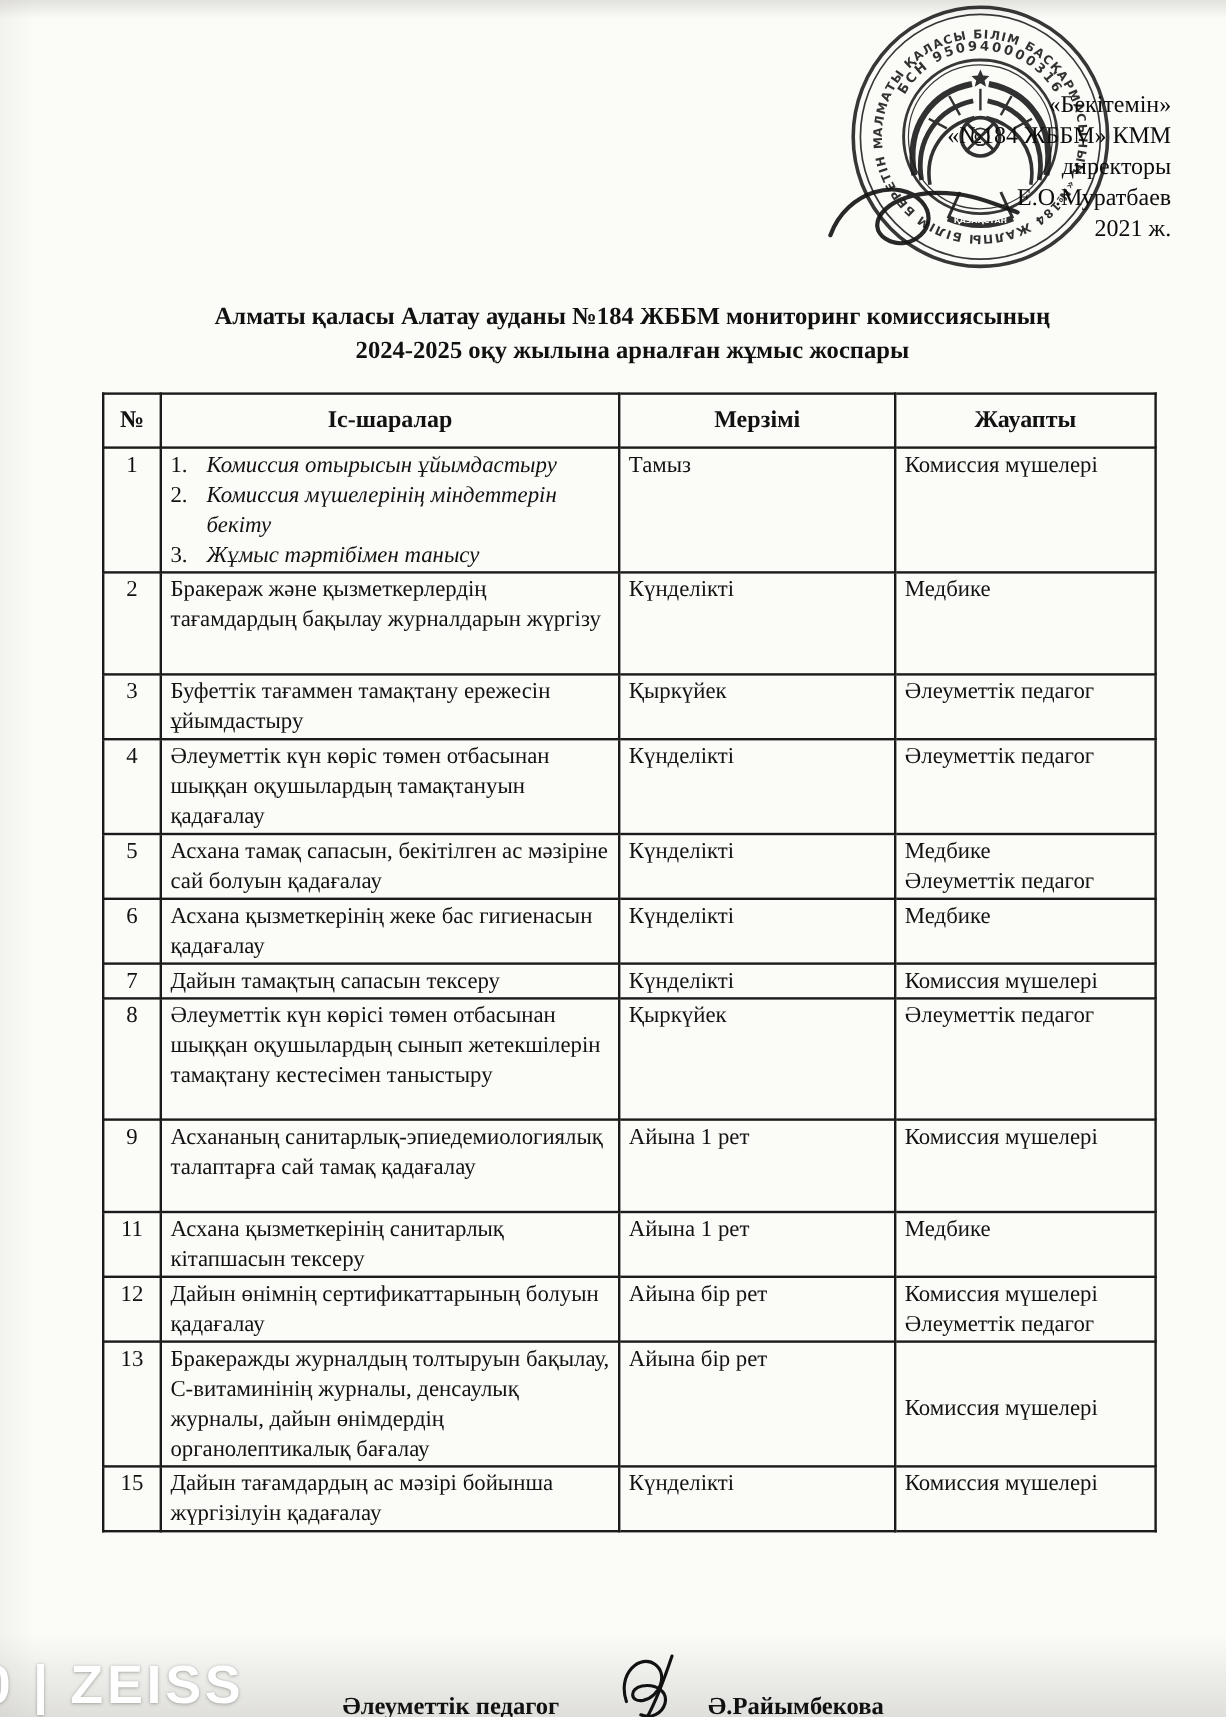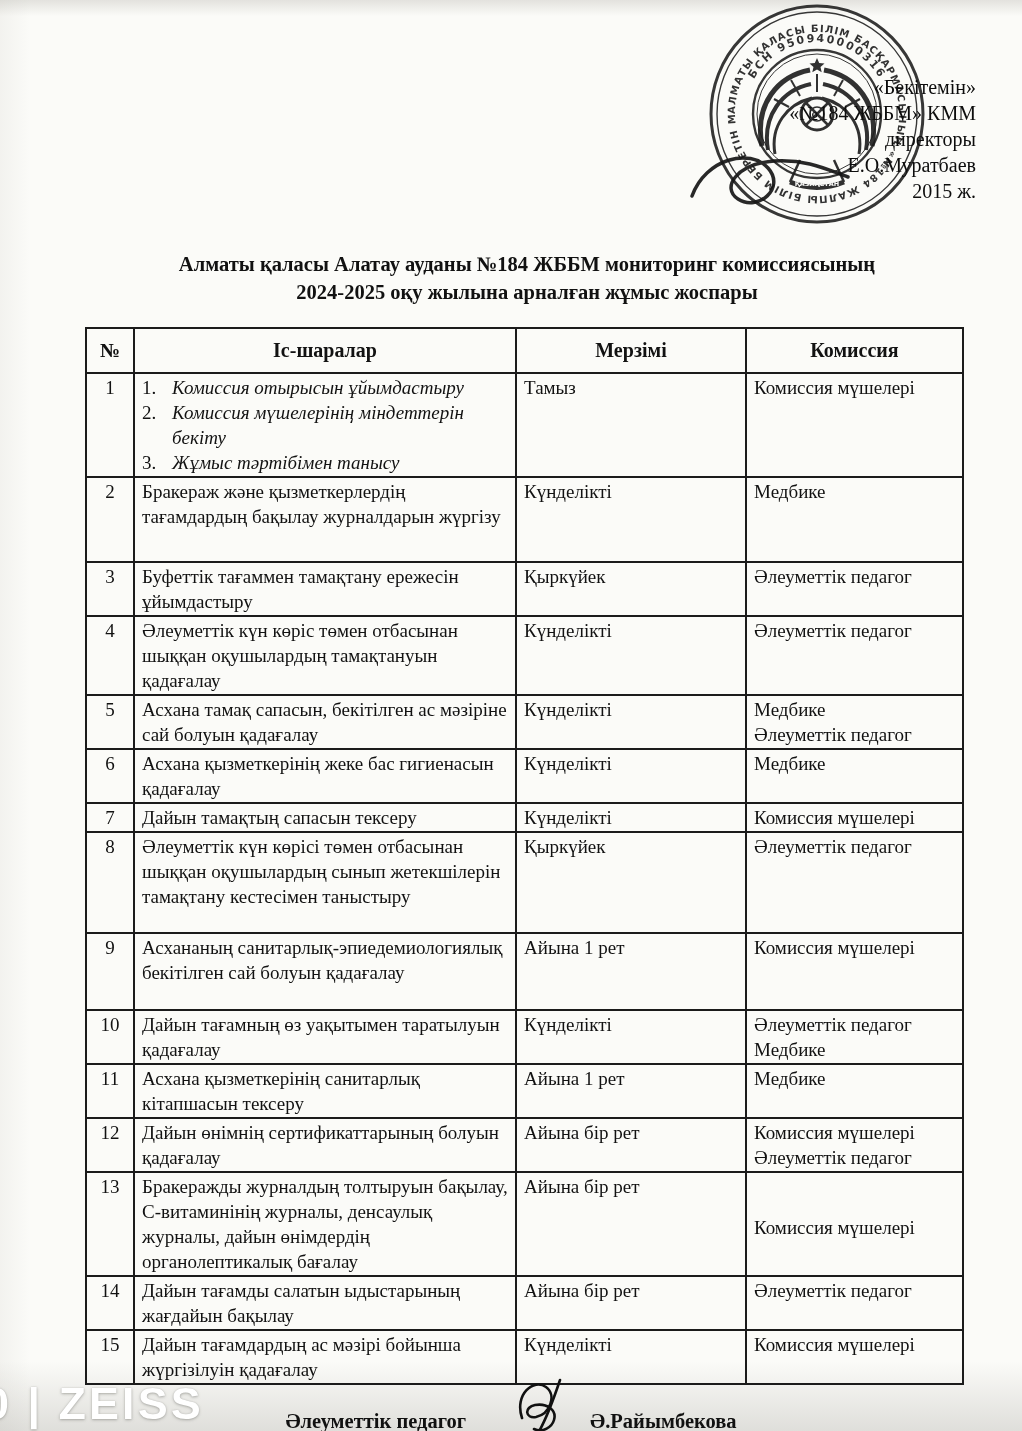--- a/index.html
+++ b/index.html
@@ -123,41 +123,41 @@
 
       <path d="M 0 196 C 14 158, 58 148, 76 168 C 94 188, 66 212, 46 199 C 29 188, 44 164, 82 161 C 116 159, 136 170, 156 177" stroke="#161616" stroke-width="3.5" fill="none" opacity="0.92" stroke-linecap="round"></path>
     </svg>
   </div>
 
   <div class="approval">
     <div>«Бекітемін»</div>
     <div>«№184 ЖББМ» КММ</div>
     <div>директоры</div>
     <div>Е.О.Муратбаев</div>
-    <div>2015 ж.</div>
+    <div>2021 ж.</div>
   </div>
 
   <div class="doc-title">
     <div>Алматы қаласы Алатау ауданы №184 ЖББМ мониторинг комиссиясының</div>
     <div>2024-2025 оқу жылына арналған жұмыс жоспары</div>
   </div>
 
   <table class="plan-table">
     <colgroup>
         <col class="w-no">
         <col class="w-act">
         <col class="w-term">
         <col class="w-resp">
       </colgroup>
     <tbody>
         <tr style="height:45px">
       <th>№</th>
       <th>Іс-шаралар</th>
       <th>Мерзімі</th>
-      <th>Комиссия</th>
+      <th>Жауапты</th>
     </tr>
     <tr style="height:96px">
       <td class="c-no">1</td>
       <td class="c-act">
         <div class="item">
           <span class="item-no">1.</span>
           <span class="item-text">Комиссия отырысын ұйымдастыру</span>
         </div>
         <div class="item">
           <span class="item-no">2.</span>
@@ -209,55 +209,42 @@
       <td class="c-resp">Комиссия мүшелері</td>
     </tr>
     <tr style="height:101px">
       <td class="c-no">8</td>
       <td class="c-act">Әлеуметтік күн көрісі төмен отбасынан шыққан оқушылардың сынып жетекшілерін тамақтану кестесімен таныстыру</td>
       <td class="c-term">Қыркүйек</td>
       <td class="c-resp">Әлеуметтік педагог</td>
     </tr>
     <tr style="height:77px">
       <td class="c-no">9</td>
-      <td class="c-act">Асхананың санитарлық-эпиедемиологиялық бекітілген сай болуын қадағалау</td>
+      <td class="c-act">Асхананың санитарлық-эпиедемиологиялық талаптарға сай тамақ қадағалау</td>
       <td class="c-term">Айына 1 рет</td>
       <td class="c-resp">Комиссия мүшелері</td>
-    </tr>
-    <tr style="height:54px">
-      <td class="c-no">10</td>
-      <td class="c-act">Дайын тағамның өз уақытымен таратылуын қадағалау</td>
-      <td class="c-term">Күнделікті</td>
-      <td class="c-resp">Әлеуметтік педагог
-Медбике</td>
     </tr>
     <tr style="height:53px">
       <td class="c-no">11</td>
       <td class="c-act">Асхана қызметкерінің санитарлық кітапшасын тексеру</td>
       <td class="c-term">Айына 1 рет</td>
       <td class="c-resp">Медбике</td>
     </tr>
     <tr style="height:53px">
       <td class="c-no">12</td>
       <td class="c-act">Дайын өнімнің сертификаттарының болуын қадағалау</td>
       <td class="c-term">Айына бір рет</td>
       <td class="c-resp">Комиссия мүшелері
 Әлеуметтік педагог</td>
     </tr>
     <tr style="height:102px">
       <td class="c-no">13</td>
       <td class="c-act">Бракеражды журналдың толтыруын бақылау, С-витаминінің журналы, денсаулық журналы, дайын өнімдердің органолептикалық бағалау</td>
       <td class="c-term">Айына бір рет</td>
       <td class="c-resp pad-top">Комиссия мүшелері</td>
-    </tr>
-    <tr style="height:52px">
-      <td class="c-no">14</td>
-      <td class="c-act">Дайын тағамды салатын ыдыстарының жағдайын бақылау</td>
-      <td class="c-term">Айына бір рет</td>
-      <td class="c-resp">Әлеуметтік педагог</td>
     </tr>
     <tr style="height:53px">
       <td class="c-no">15</td>
       <td class="c-act">Дайын тағамдардың ас мәзірі бойынша жүргізілуін қадағалау</td>
       <td class="c-term">Күнделікті</td>
       <td class="c-resp">Комиссия мүшелері</td>
     </tr>
   </tbody>
     </table>
 

